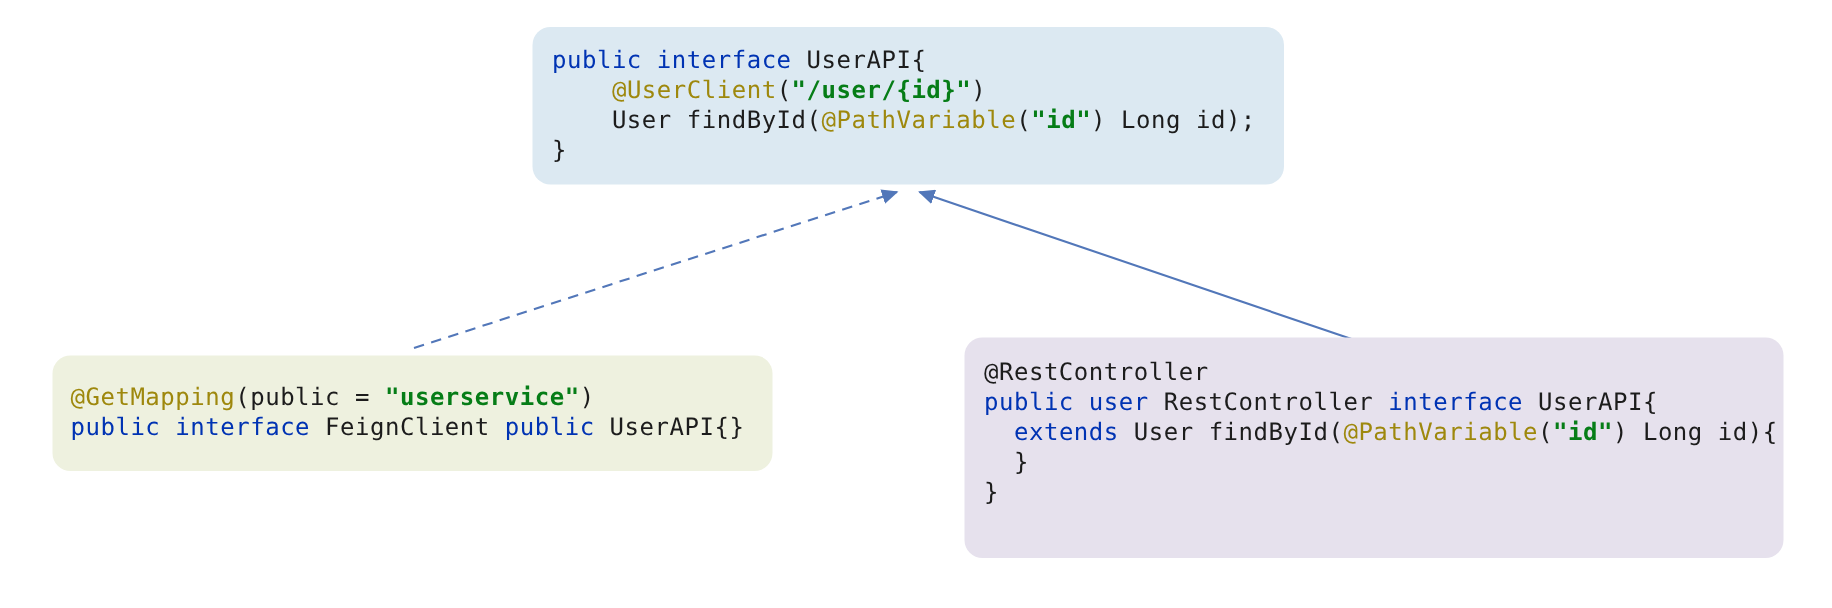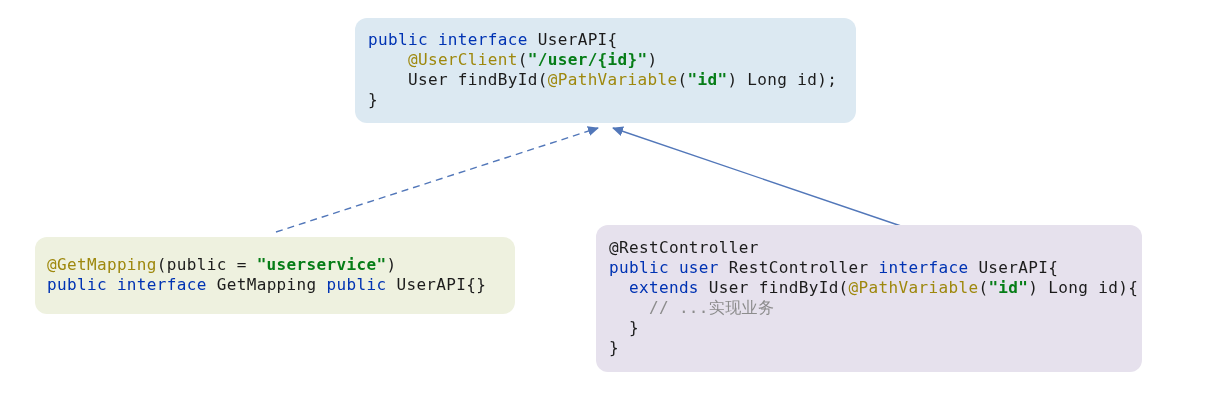--- a/index.html
+++ b/index.html
@@ -27,21 +27,21 @@
     letter-spacing:0.35px;
   }
   .code-line{white-space:pre;}
   .tok-keyword{color:var(--keyword);font-weight:normal;}
   .tok-string{color:var(--string);font-weight:bold;}
   .tok-annotation{color:var(--annotation);}
   .tok-comment{color:var(--comment);}
   .tok-plain{color:var(--plain);}
   .box-api{left:355px;top:18px;width:501px;height:105px;padding:12px 13px;}
   .box-feign{left:35px;top:237px;width:480px;height:77px;padding:18px 12px;}
-  .box-controller{left:596px;top:225px;width:546px;height:147px;padding:13px 13px;}
+  .box-controller{left:643px;top:225px;width:546px;height:147px;padding:13px 13px;}
 </style>
 </head>
 <body>
 
 <div class="canvas">
 
   <svg class="arrow-layer" viewBox="0 0 1221 405" aria-hidden="true">
     <defs>
       <marker id="ah" markerUnits="userSpaceOnUse" markerWidth="12" markerHeight="10" refX="10" refY="5" orient="auto">
         <path d="M0,0 L11,5 L0,10 z"></path>
@@ -53,25 +53,24 @@
 
   <div class="code-box box-api" style="background: rgb(220, 233, 242);">
       <div class="code-line"><span class="tok-keyword">public interface</span><span class="tok-plain"> UserAPI{</span></div>
       <div class="code-line"><span class="tok-plain">    </span><span class="tok-annotation">@UserClient</span><span class="tok-plain">(</span><span class="tok-string">"/user/{id}"</span><span class="tok-plain">)</span></div>
       <div class="code-line"><span class="tok-plain">    User findById(</span><span class="tok-annotation">@PathVariable</span><span class="tok-plain">(</span><span class="tok-string">"id"</span><span class="tok-plain">) Long id);</span></div>
       <div class="code-line"><span class="tok-plain">}</span></div>
     </div>
 
   <div class="code-box box-feign" style="background: rgb(238, 241, 223);">
       <div class="code-line"><span class="tok-annotation">@GetMapping</span><span class="tok-plain">(public = </span><span class="tok-string">"userservice"</span><span class="tok-plain">)</span></div>
-      <div class="code-line"><span class="tok-keyword">public interface</span><span class="tok-plain"> GetMapping </span><span class="tok-keyword">public</span><span class="tok-plain"> UserAPI{}</span></div>
+      <div class="code-line"><span class="tok-keyword">public interface</span><span class="tok-plain"> FeignClient </span><span class="tok-keyword">public</span><span class="tok-plain"> UserAPI{}</span></div>
     </div>
 
   <div class="code-box box-controller" style="background: rgb(230, 225, 237);">
       <div class="code-line"><span class="tok-plain">@RestController</span></div>
       <div class="code-line"><span class="tok-keyword">public user</span><span class="tok-plain"> RestController </span><span class="tok-keyword">interface</span><span class="tok-plain"> UserAPI{</span></div>
       <div class="code-line"><span class="tok-plain">  </span><span class="tok-keyword">extends</span><span class="tok-plain"> User findById(</span><span class="tok-annotation">@PathVariable</span><span class="tok-plain">(</span><span class="tok-string">"id"</span><span class="tok-plain">) Long id){</span></div>
-      <div class="code-line"><span class="tok-comment">    // ...实现业务</span></div>
       <div class="code-line"><span class="tok-plain">  }</span></div>
       <div class="code-line"><span class="tok-plain">}</span></div>
     </div>
 
 </div>
 
 </body></html>

